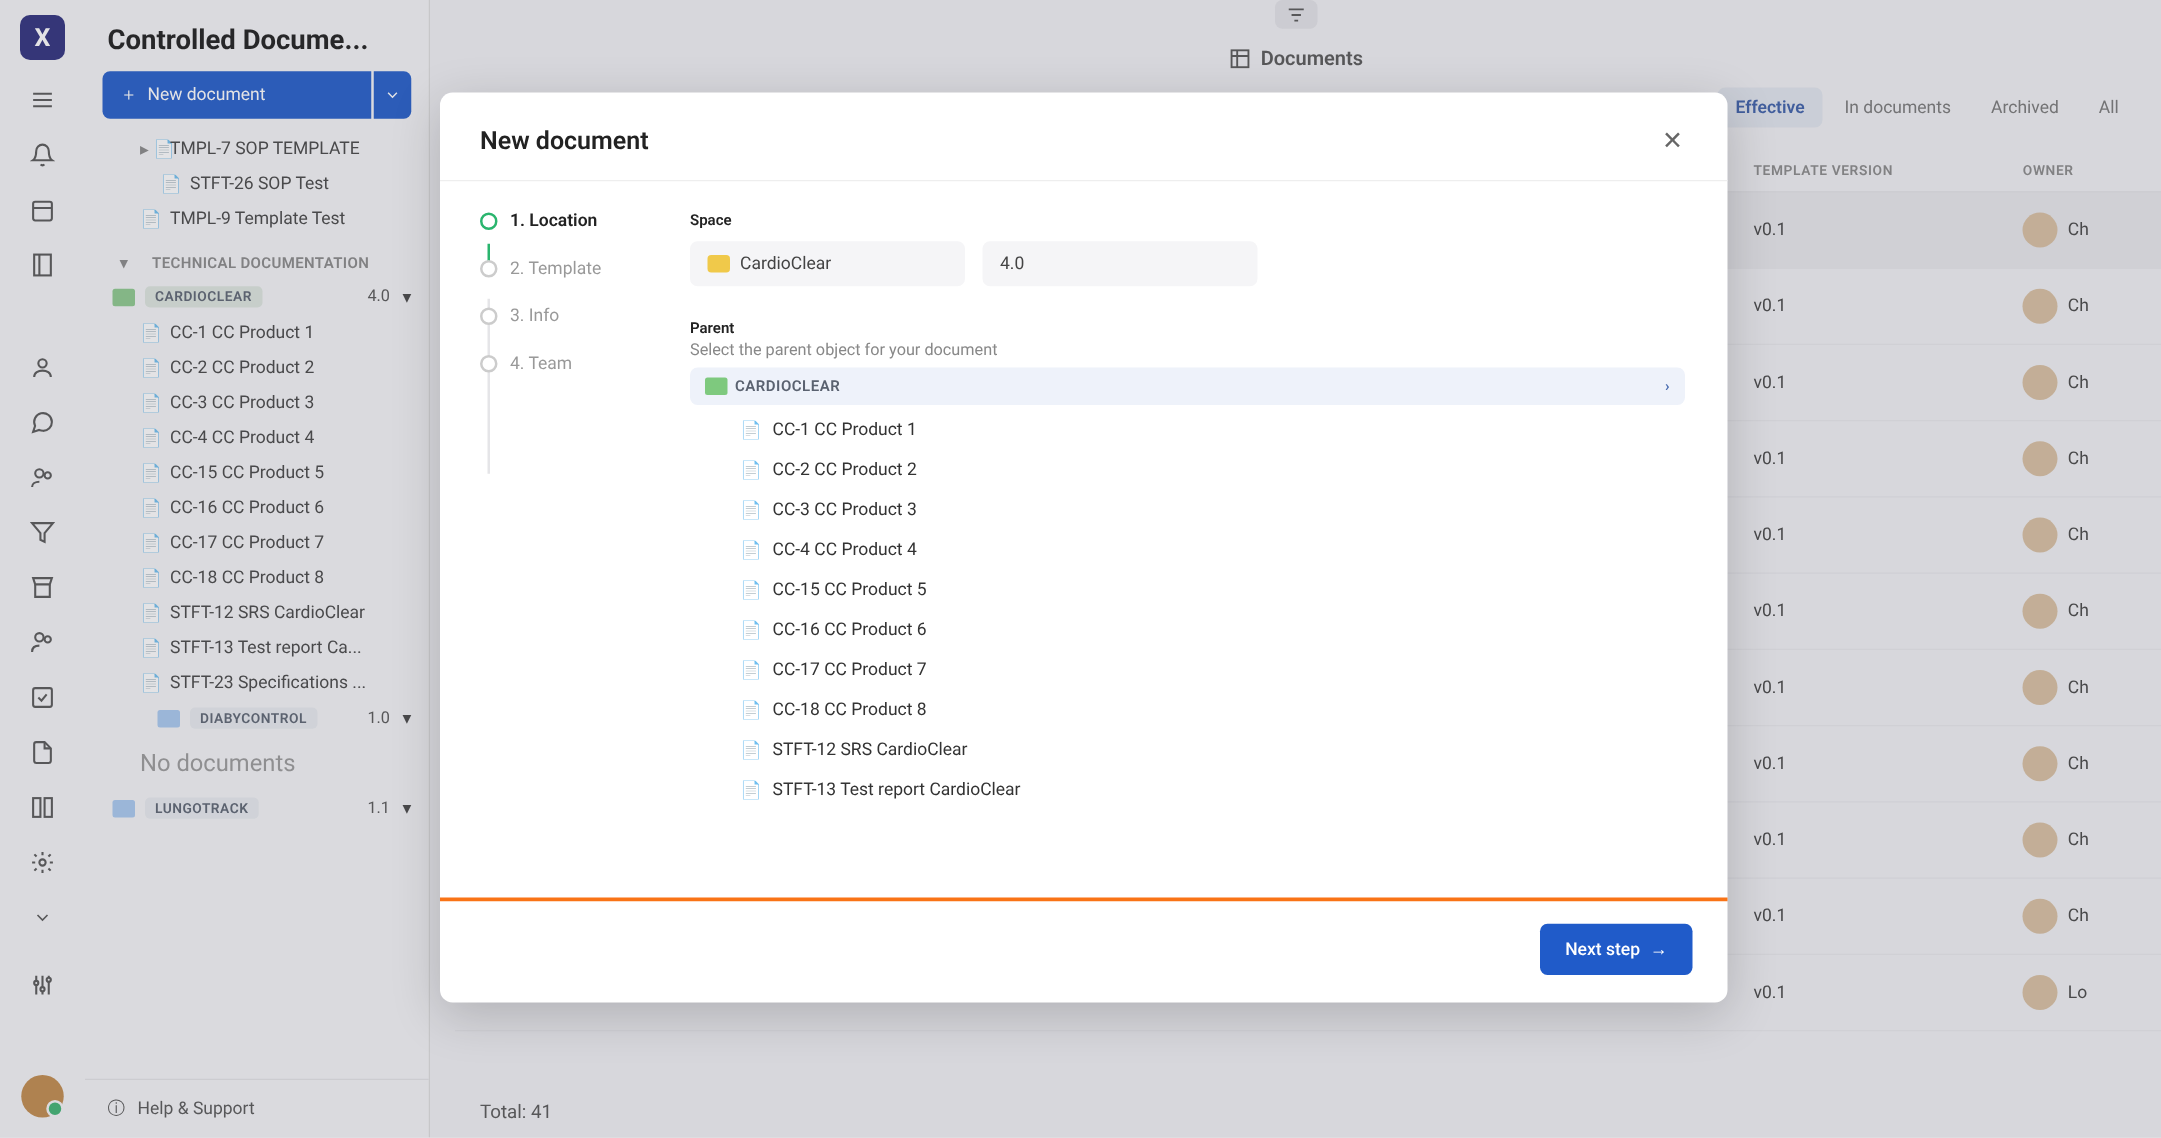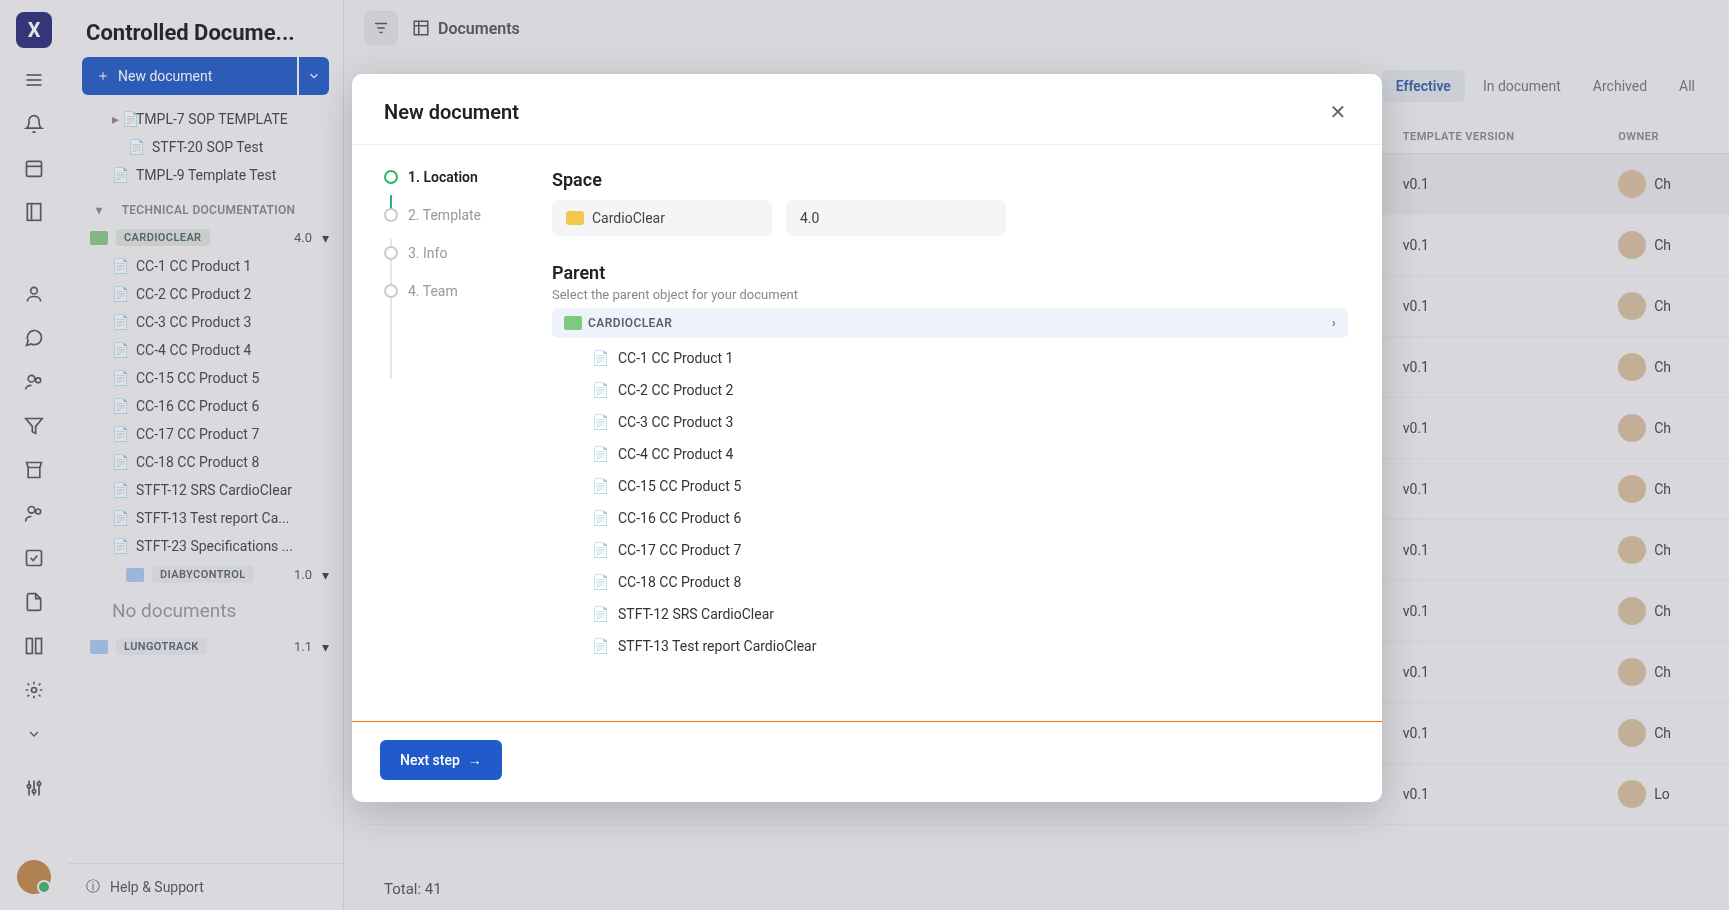--- a/index.html
+++ b/index.html
@@ -26,21 +26,21 @@
 .tree-row.space{padding-left:22px; justify-content:space-between;}
 .tree-row.space .badge{background:#e8ebef; padding:2px 8px; border-radius:4px; font-size:11px; color:#5a6270; font-weight:600; letter-spacing:0.4px;}
 .tree-row.space.active .badge{background:#dde6df;}
 .tree-row .ver{font-size:13px; color:#555; margin-right:6px;}
 .tree-row .doc-icon{width:16px;height:16px;color:#888;flex:0 0 16px;}
 .no-docs{padding:10px 14px 10px 44px; color:#999; font-size:19px;}
 .sidebar-footer{padding:14px 18px; border-top:1px solid #e3e3e6; display:flex; align-items:center; gap:10px; color:#555; font-size:14px; cursor:pointer;}
 
 
 .main { position:absolute; left:344px; top:0; right:0; height:100%; background:#f1f1f4; }
-.topbar { height:56px; display:flex; align-items:center; padding:0 20px; gap:14px; }
+.topbar { height:56px; display:flex; align-items:center; padding:0 20px; gap:14px;flex-direction:column; }
 .icon-btn{width:34px;height:34px;border-radius:6px;background:#e3e3e8;display:flex;align-items:center;justify-content:center;color:#555;cursor:pointer;}
 .topbar-title{display:flex;align-items:center;gap:8px;color:#555;font-size:16px;font-weight:600;}
 .status-tabs{position:absolute; right:20px; top:70px; display:flex; gap:4px;}
 .status-tab{padding:8px 14px; border-radius:6px; font-size:14px; color:#777; cursor:pointer;}
 .status-tab.active{background:#e1e6ee; color:#3a5da8; font-weight:600;}
 
 .table-wrap{position:absolute; left:20px; top:120px; right:0; bottom:50px; overflow:hidden;}
 .tbl{width:100%; border-collapse:collapse; font-size:14px; color:#444;}
 .tbl th{text-align:left; font-size:11px; font-weight:600; letter-spacing:0.5px; color:#888; padding:10px 14px; text-transform:uppercase; border-bottom:1px solid #e0e0e4;}
 .tbl td{padding:16px 14px; border-bottom:1px solid #e8e8ec; vertical-align:middle;}
@@ -58,35 +58,35 @@
 .modal-body{flex:1; display:flex; overflow:hidden;}
 .steps{width:200px; padding:24px 10px 0 32px;}
 .step{display:flex; align-items:center; gap:10px; font-size:14px; color:#999; margin-bottom:22px; position:relative;}
 .step.active{color:#222; font-weight:600;}
 .step-dot{width:14px;height:14px;border-radius:50%;border:2px solid #ccc;background:#fff;position:relative;z-index:2;}
 .step.active .step-dot{border-color:#2ab56e;}
 .step-line{position:absolute;left:38px;top:50px;width:2px;height:24px;background:#2ab56e;}
 .step-line2{position:absolute;left:38px;top:94px;width:2px;height:140px;background:#e5e5e8;}
 
 .form-area{flex:1; padding:24px 34px 10px 0; overflow:auto;}
-.lbl{font-size:18px;font-weight:600;color:#222;margin-bottom:10px;display:block;}
+.lbl{font-size:12px;font-weight:600;color:#222;margin-bottom:10px;display:block;}
 .sublbl{font-size:13px;color:#888;margin-top:-6px;margin-bottom:0;}
 .field-row{display:flex;gap:14px;margin-bottom:26px;}
 .select-box{background:#f5f5f7;border:none;padding:10px 14px;border-radius:6px;font-size:14px;color:#444;display:flex;align-items:center;gap:8px;min-width:220px;cursor:pointer;}
 .select-box.small{min-width:220px;}
 .yellow-dot{width:18px;height:14px;background:#f0c94a;border-radius:3px;}
 
 .parent-tree{border:none;margin-top:6px;}
 .pt-row{display:flex;align-items:center;gap:10px;padding:8px 12px;font-size:14px;color:#333;cursor:pointer;border-radius:6px;}
 .pt-row.root{background:#eef2fa;font-size:12px;font-weight:600;letter-spacing:0.4px;color:#5a6270;justify-content:space-between;margin-bottom:4px;}
 .pt-row.root .folder{width:18px;height:14px;background:#7ec97e;border-radius:2px;margin-right:6px;}
 .pt-row.child{padding-left:40px;}
 .pt-row .doc-ic{width:16px;height:16px;color:#888;}
 
-.modal-foot{padding:18px 28px 22px; display:flex; justify-content:flex-start; border-top:1px solid #f97316;margin-top:32px;}
+.modal-foot{padding:18px 28px 22px; display:flex; justify-content:flex-end; border-top:3px solid #f97316;margin-top:32px;}
 .next-btn{background:#205bc9;color:#fff;border:none;padding:12px 20px;border-radius:6px;font-size:14px;font-weight:500;cursor:pointer;display:flex;align-items:center;gap:8px;}
 
 svg{display:block;}
 </style>
 </head>
 <body>
 
 <div class="icon-rail">
   <div class="logo">X</div>
   <div class="rail-icon">
@@ -206,21 +206,21 @@
         </svg>
     </div>
   </div>
   <div class="tree">
     <div class="tree-row indent1">
         <span class="doc-icon">▸ 📄</span>
         <span>TMPL-7 SOP TEMPLATE</span>
       </div>
     <div class="tree-row indent1" style="padding-left:60px">
         <span class="doc-icon">📄</span>
-        <span>STFT-20 SOP Test</span>
+        <span>STFT-26 SOP Test</span>
       </div>
     <div class="tree-row indent1">
         <span class="doc-icon">📄</span>
         <span>TMPL-9 Template Test</span>
       </div>
 
     <div class="tree-row group"><span>▾</span>&nbsp;<span>TECHNICAL DOCUMENTATION</span></div>
 
     <div class="tree-row space active">
       <span style="display:flex;align-items:center;gap:8px;">
@@ -320,21 +320,21 @@
           <rect x="3" y="3" width="18" height="18"></rect>
           <line x1="3" y1="9" x2="21" y2="9"></line>
           <line x1="9" y1="3" x2="9" y2="21"></line>
         </svg>
       <span>Documents</span>
     </div>
   </div>
 
   <div class="status-tabs">
     <div class="status-tab active">Effective</div>
-    <div class="status-tab">In document</div>
+    <div class="status-tab">In documents</div>
     <div class="status-tab">Archived</div>
     <div class="status-tab">All</div>
   </div>
 
   <div class="table-wrap">
     <table class="tbl">
       <thead>
           <tr>
         <th style="width:70px"></th>
             <th style="width:360px"></th>

